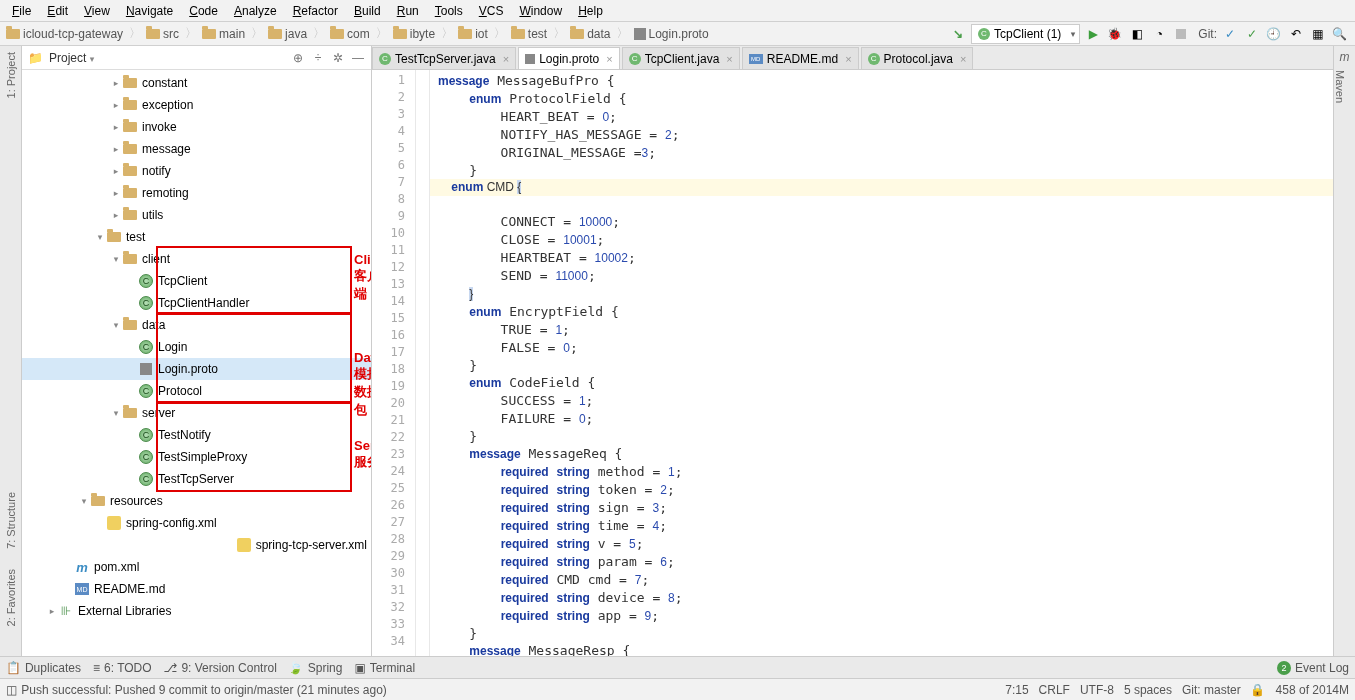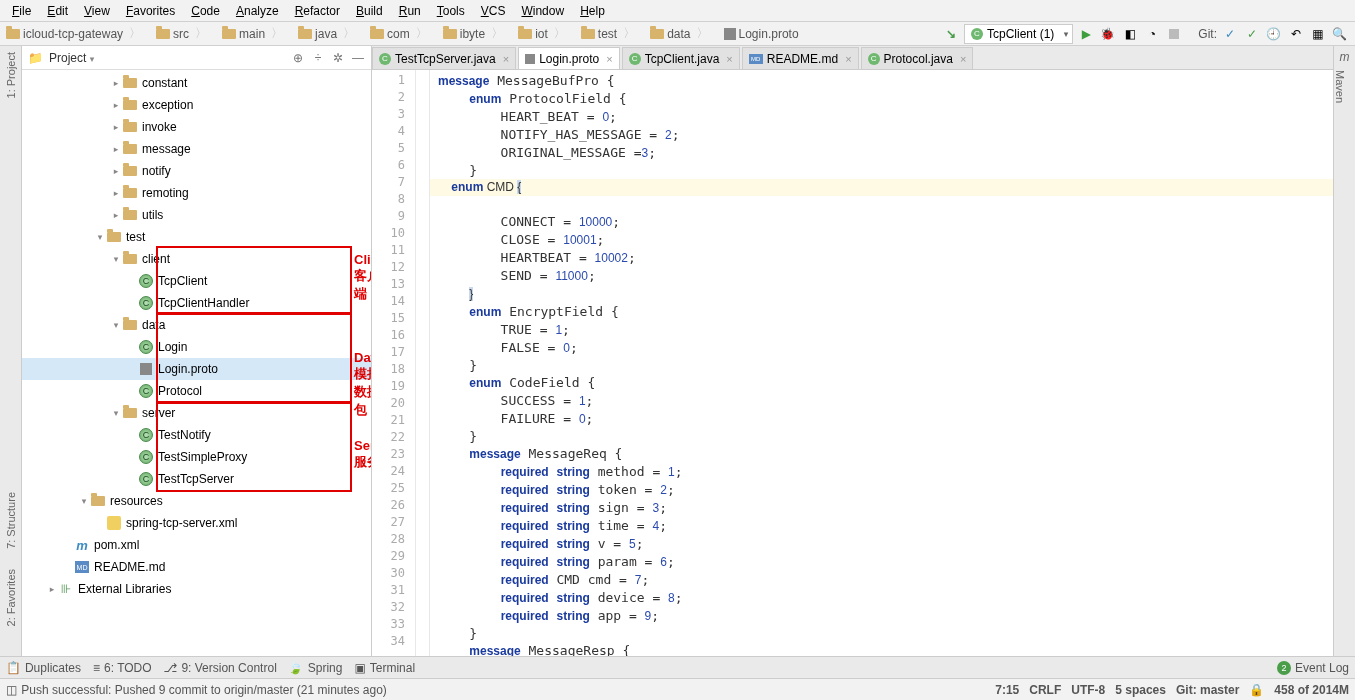--- a/index.html
+++ b/index.html
@@ -5,36 +5,36 @@
 * { margin: 0; padding: 0; box-sizing: border-box; font-family: "Segoe UI", Arial, sans-serif; font-size: 12px; }
 body { background: #f2f2f2; width: 1355px; height: 700px; overflow: hidden; position: relative; }
 
 
 .menubar { height: 22px; background: #f2f2f2; border-bottom: 1px solid #d0d0d0; display: flex; align-items: center; padding-left: 4px; }
 .menubar span { padding: 2px 8px; cursor: default; text-decoration-color: transparent; }
 .menubar span::first-letter { text-decoration: underline; }
 
 
 .navbar { height: 24px; background: #f2f2f2; border-bottom: 1px solid #d0d0d0; display: flex; align-items: center; padding: 0 6px; justify-content: space-between; }
-.breadcrumbs { display: flex; align-items: center; gap: 12px; color: #555; }
+.breadcrumbs { display: flex; align-items: center; gap: 2px; color: #555; }
 .crumb { display: flex; align-items: center; gap: 3px; }
 .crumb .sep { color: #bbb; margin: 0 3px; }
 .folder-icon { width: 14px; height: 10px; background: #d8b36b; border-radius: 1px; display: inline-block; position: relative; }
 .folder-icon::before { content: ''; position: absolute; top: -3px; left: 0; width: 6px; height: 3px; background: #d8b36b; border-radius: 1px 1px 0 0; }
 .proto-icon { width: 12px; height: 12px; background: #888; display: inline-block; }
 
 .nav-right { display: flex; align-items: center; gap: 4px; }
 .run-config { background: #fff; border: 1px solid #ccc; height: 20px; padding: 0 18px 0 6px; display: flex; align-items: center; gap: 4px; position: relative; }
 .run-config::after { content: '▾'; position: absolute; right: 4px; font-size: 9px; color: #666; }
 .toolbar-btn { width: 18px; height: 18px; display: flex; align-items: center; justify-content: center; cursor: pointer; }
 .swoosh { color: #4a9e4a; font-weight: bold; }
 .play { color: #3c9e3c; }
 .bug { color: #3c9e3c; }
 .stop-sq { width: 10px; height: 10px; background: #bbb; }
-.git-label { color: #555; margin-left: 11px; }
+.git-label { color: #555; margin-left: 4px; }
 
 
 .main-area { display: flex; height: 630px; }
 
 .left-gutter { width: 22px; background: #eaeaea; border-right: 1px solid #ccc; display: flex; flex-direction: column; align-items: center; padding-top: 6px; gap: 20px; }
 .vert-label { writing-mode: vertical-lr; transform: rotate(180deg); font-size: 11px; color: #666; cursor: pointer; }
 
 .project-panel { width: 350px; background: #fff; border-right: 1px solid #ccc; display: flex; flex-direction: column; }
 .project-header { height: 24px; border-bottom: 1px solid #ddd; display: flex; align-items: center; padding: 0 6px; gap: 6px; }
 .project-header .title { flex: 1; font-weight: normal; color: #333; }
@@ -83,32 +83,32 @@
 .right-gutter { width: 22px; background: #eaeaea; border-left: 1px solid #ccc; padding-top: 4px; text-align: center; }
 .right-gutter .m { font-style: italic; color: #666; }
 
 
 .tool-strip { position: absolute; bottom: 22px; left: 0; right: 0; height: 22px; background: #eaeaea; border-top: 1px solid #ccc; display: flex; align-items: center; padding: 0 6px; gap: 12px; font-size: 11px; color: #555; }
 .ts-item { display: flex; align-items: center; gap: 4px; cursor: pointer; }
 
 
 .status-bar { position: absolute; bottom: 0; left: 0; right: 0; height: 22px; background: #f2f2f2; border-top: 1px solid #ccc; display: flex; align-items: center; padding: 0 6px; font-size: 11px; color: #555; justify-content: space-between; }
 .status-left { display: flex; gap: 4px; align-items: center; }
-.status-right { display: flex; gap: 10px; align-items: flex-end; font-weight: bold; }
+.status-right { display: flex; gap: 10px; align-items: flex-end; }
 .event-badge { width: 14px; height: 14px; border-radius: 50%; background: #4a9e4a; color: #fff; font-size: 9px; display: flex; align-items: center; justify-content: center; }
 .lock { font-size: 12px; }
 </style>
 </head>
 <body>
 
 <div class="menubar">
   <span>File</span>
   <span>Edit</span>
   <span>View</span>
-  <span>Favorites</span>
+  <span>Navigate</span>
   <span>Code</span>
   <span>Analyze</span>
   <span>Refactor</span>
   <span>Build</span>
   <span>Run</span>
   <span>Tools</span>
   <span>VCS</span>
   <span>Window</span>
   <span>Help</span>
 </div>
@@ -343,20 +343,27 @@
           <span>TestTcpServer</span>
         </div>
         <div class="tree-row" style="padding-left: 56px;">
           <span class="tw ">▾</span>
           <span class="ticon">
             <span class="ico-folder"></span>
           </span>
           <span>resources</span>
         </div>
         <div class="tree-row" style="padding-left: 72px;">
+          <span class="tw hidden">▸</span>
+          <span class="ticon">
+            <span class="ico-xml"></span>
+          </span>
+          <span>spring-config.xml</span>
+        </div>
+        <div class="tree-row" style="padding-left: 72px; justify-content: flex-end;">
           <span class="tw hidden">▸</span>
           <span class="ticon">
             <span class="ico-xml"></span>
           </span>
           <span>spring-tcp-server.xml</span>
         </div>
         <div class="tree-row" style="padding-left: 40px;">
           <span class="tw hidden">▸</span>
           <span class="ticon">
             <span class="ico-m">m</span>

